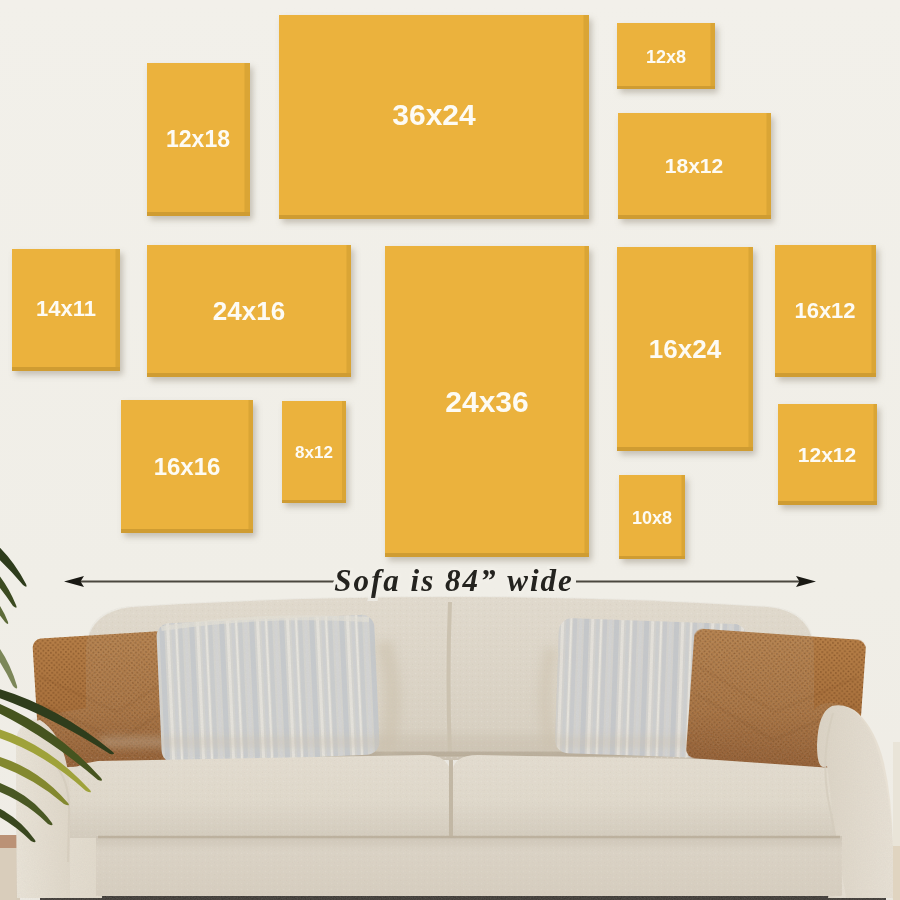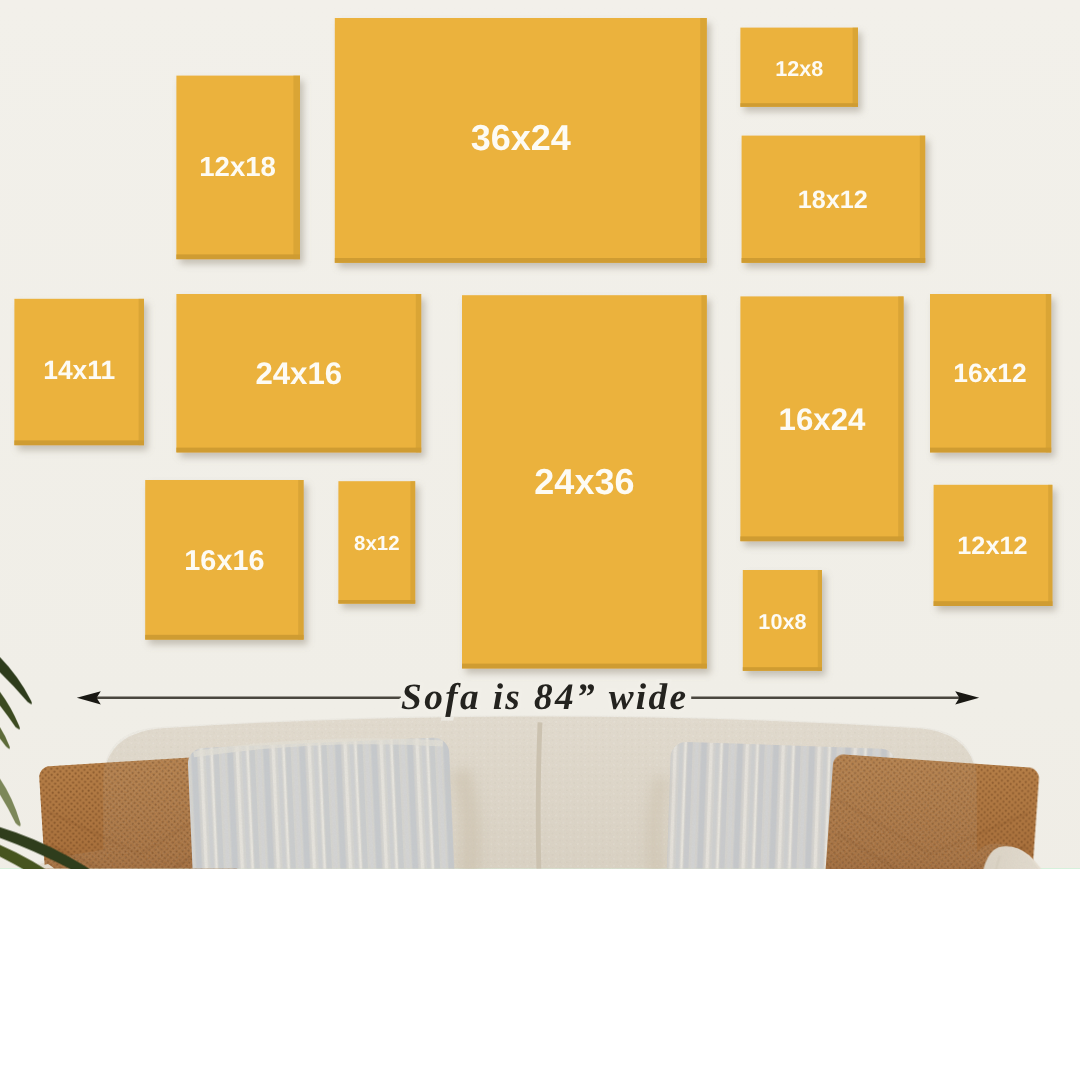--- a/index.html
+++ b/index.html
@@ -1,16 +1,16 @@
 <!DOCTYPE html>
 <html><head>
 <meta charset="utf-8">
 <style>
   html,body{margin:0;padding:0;}
-  #stage{position:relative;width:900px;height:724px;overflow:hidden;
+  #stage{position:relative;width:900px;height:900px;overflow:hidden;
          background:#86efac;font-family:"Liberation Sans", sans-serif;}
   svg{display:block}
 </style>
 </head>
 <body>
 <div id="stage">
 <svg width="900" height="900" viewBox="0 0 900 900" xmlns="http://www.w3.org/2000/svg">
   <defs>
     <linearGradient id="wallg" x1="0" y1="0" x2="0" y2="1">
       <stop offset="0" stop-color="#f2f0ea"></stop>

